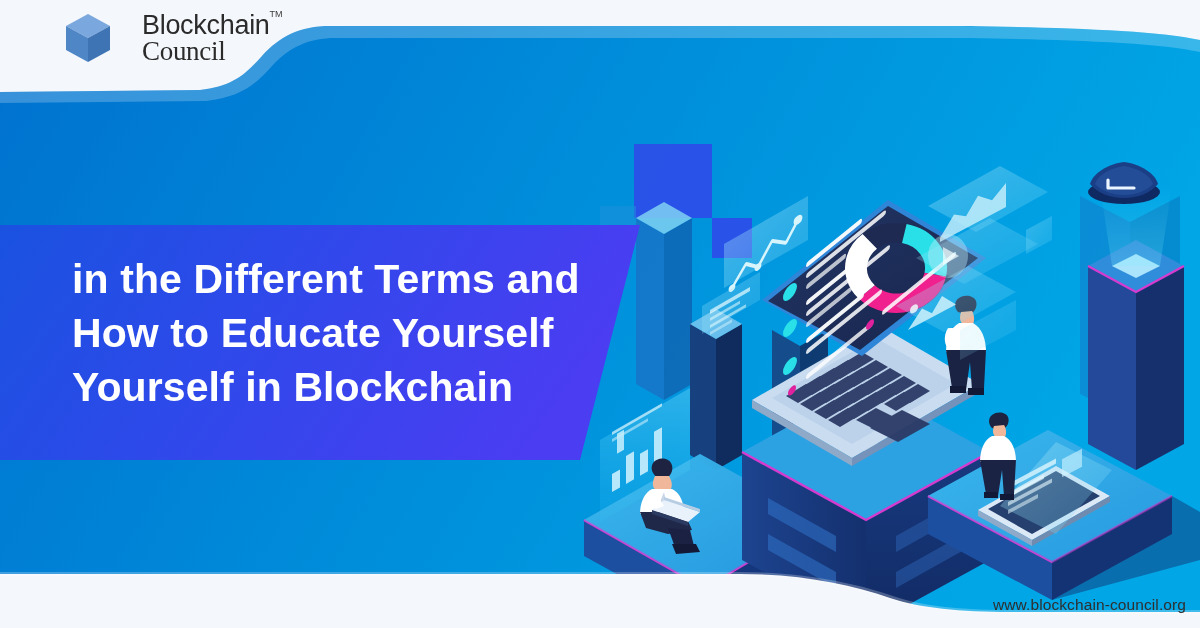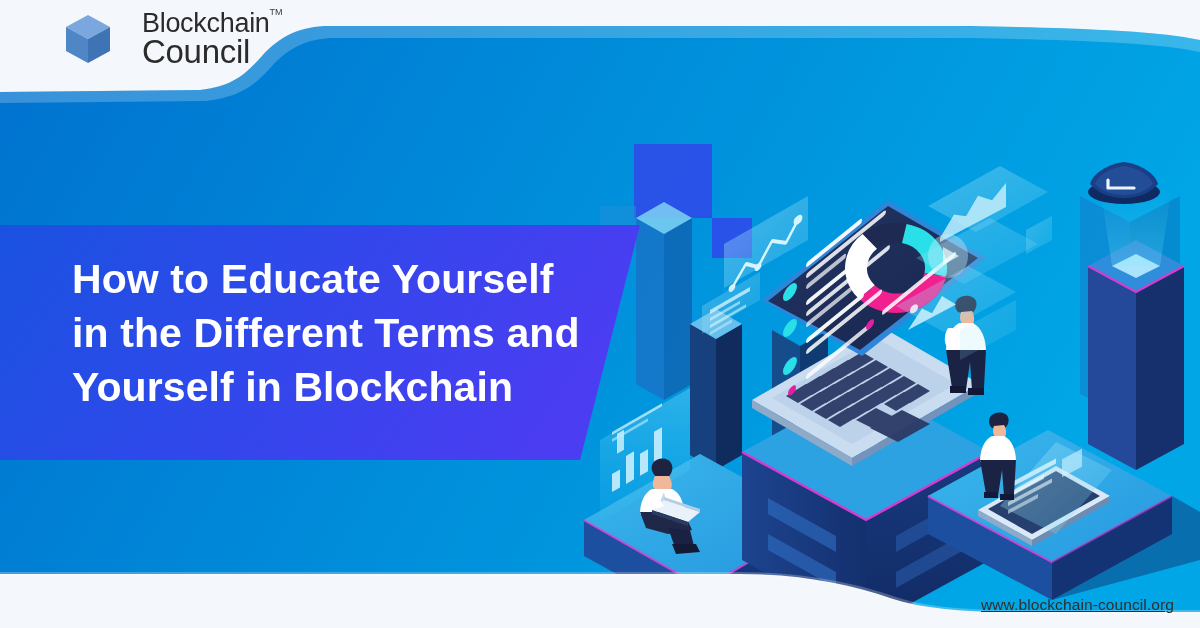--- a/index.html
+++ b/index.html
@@ -12,32 +12,32 @@
 
   
   .header-white{position:absolute;left:0;top:0;width:1200px;height:110px;}
   .footer-white{position:absolute;left:0;bottom:0;width:1200px;height:78px;}
 
   
   .logo{position:absolute;left:62px;top:10px;display:flex;align-items:center;gap:28px;z-index:40;}
   .logo-cube{width:52px;height:56px;}
   .logo-text{line-height:0.98;color:#2b2b2b;font-weight:400;position:relative;}
   .logo-l1{font-size:27px;letter-spacing:-0.3px;display:block;}
-  .logo-l2{font-size:33px;letter-spacing:-0.3px;display:block;}
+  .logo-l2{font-size:27px;letter-spacing:-0.3px;display:block;font-family:Liberation Serif, serif;}
   .logo-tm{position:absolute;right:-13px;top:-2px;font-size:9px;color:#3a3a3a;}
 
   
   .title-panel{position:absolute;left:0;top:225px;width:660px;height:235px;z-index:30;}
   .title-text{position:absolute;left:72px;top:252px;width:560px;z-index:31;
     color:#ffffff;font-size:41px;font-weight:bold;line-height:1.32;letter-spacing:0.1px;}
   .title-text .ln{display:block;white-space:nowrap;}
 
   
-  .footer-url{position:absolute;right:26px;bottom:14px;font-size:15.5px;color:#2f2f2f;
-    letter-spacing:0.1px;z-index:40;text-decoration:underline;}
+  .footer-url{position:absolute;right:14px;bottom:14px;font-size:15.5px;color:#2f2f2f;
+    letter-spacing:0.1px;z-index:40;}
 
   svg{display:block;}
   .iso{position:absolute;left:0;top:0;width:1200px;height:628px;z-index:10;}
 </style>
 </head>
 <body>
 
 <div class="banner">
 
   <div class="bg-blue"></div>
@@ -365,22 +365,22 @@
       <linearGradient id="gPanel" x1="0" y1="0" x2="1" y2="0.25">
         <stop offset="0" stop-color="#1a52e0"></stop>
         <stop offset="0.45" stop-color="#2e49ea"></stop>
         <stop offset="1" stop-color="#4a3df2"></stop>
       </linearGradient>
     </defs>
     <path d="M0 0 L640 0 L580 235 L0 235 Z" fill="url(#gPanel)"></path>
   </svg>
 
   <div class="title-text">
+    <span class="ln">in the Different Terms and</span>
     <span class="ln">How to Educate Yourself</span>
-    <span class="ln">in the Different Terms and</span>
     <span class="ln">Yourself in Blockchain</span>
   </div>
 
   <svg class="footer-white" viewBox="0 0 1200 78" preserveAspectRatio="none" style="z-index:20;">
     <path d="M0 24 L740 24 C800 24 850 34 890 48 C920 58 960 62 1010 62 L1200 62 L1200 78 L0 78 Z" fill="#f4f7fb"></path>
     <path d="M0 22 L740 22 C804 22 856 33 896 47 C926 57 966 60 1014 60 L1200 60 L1200 64 L1012 64 C962 64 920 60 890 50 C850 36 800 26 740 26 L0 26 Z" fill="#ffffff" opacity="0.25"></path>
   </svg>
 
   <div class="logo">
     <svg class="logo-cube" viewBox="0 0 52 56">

